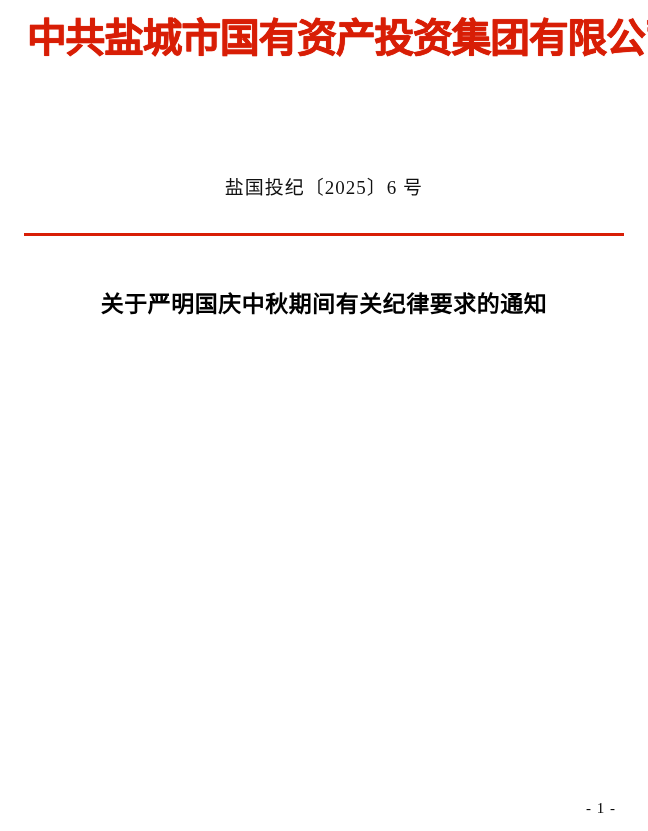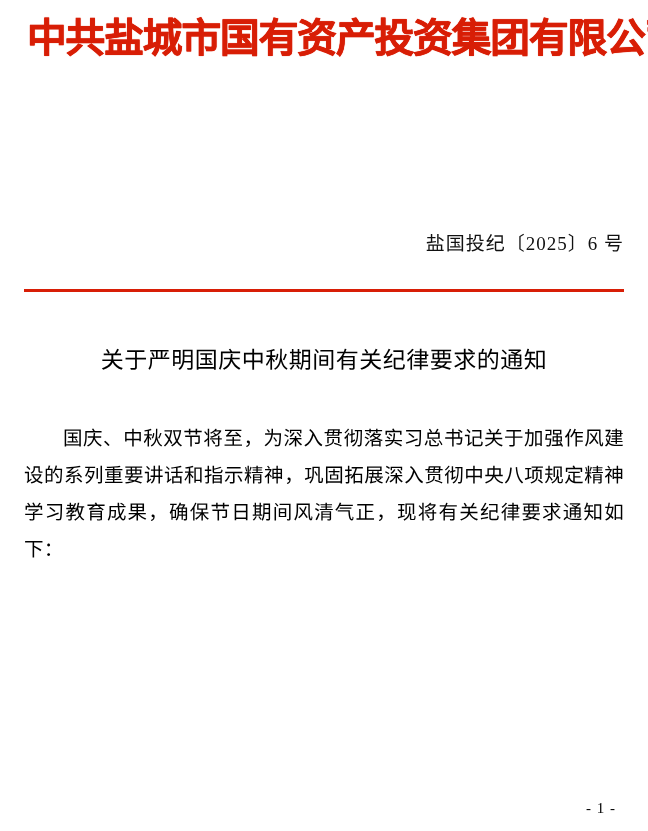--- a/index.html
+++ b/index.html
@@ -40,43 +40,43 @@
     letter-spacing: -1px;
     white-space: nowrap;
     transform: scaleX(0.99);
     transform-origin: center top;
     -webkit-text-stroke: 0.6px #d81e06;
     text-shadow: 0 0 1px #d81e06;
   }
 
   
   .doc-number-row {
-    text-align: right;
-    margin-top: 116px;
+    text-align: center;
+    margin-top: 60px;
     height: 30px;
   }
   .doc-number {
     font-size: 19px;
     letter-spacing: 1px;
     color: #111111;
   }
 
   
   .red-rule {
     margin-top: 31px;
     height: 2.5px;
     background: #d81e06;
     width: 100%;
   }
 
   
   .doc-title {
     text-align: center;
     font-size: 23px;
-    font-weight: normal;
+    font-weight: bold;
     letter-spacing: 0.5px;
     margin-top: 49px;
     color: #000000;
   }
 
   
   .body-text {
     margin-top: 45px;
     font-size: 19.5px;
     line-height: 37px;
@@ -115,18 +115,17 @@
 
   <div class="doc-number-row">
     <span class="doc-number">盐国投纪〔2025〕6 号</span>
   </div>
 
   <div class="red-rule"></div>
 
   <div class="doc-title">关于严明国庆中秋期间有关纪律要求的通知</div>
 
   <div class="body-text">
-    <p class="indent">国庆、中秋双节将至，为深入贯彻落实习总书记关于加强作风建设的系列重要讲话和指示精神，巩固拓展深入贯彻中央八项规定精神学习教育成果，确保节日期间风清气正，现将有关纪律要求通知如下：</p>
   </div>
 
   <div class="page-number">- 1 -</div>
 
 </div>
 
 </body></html>

